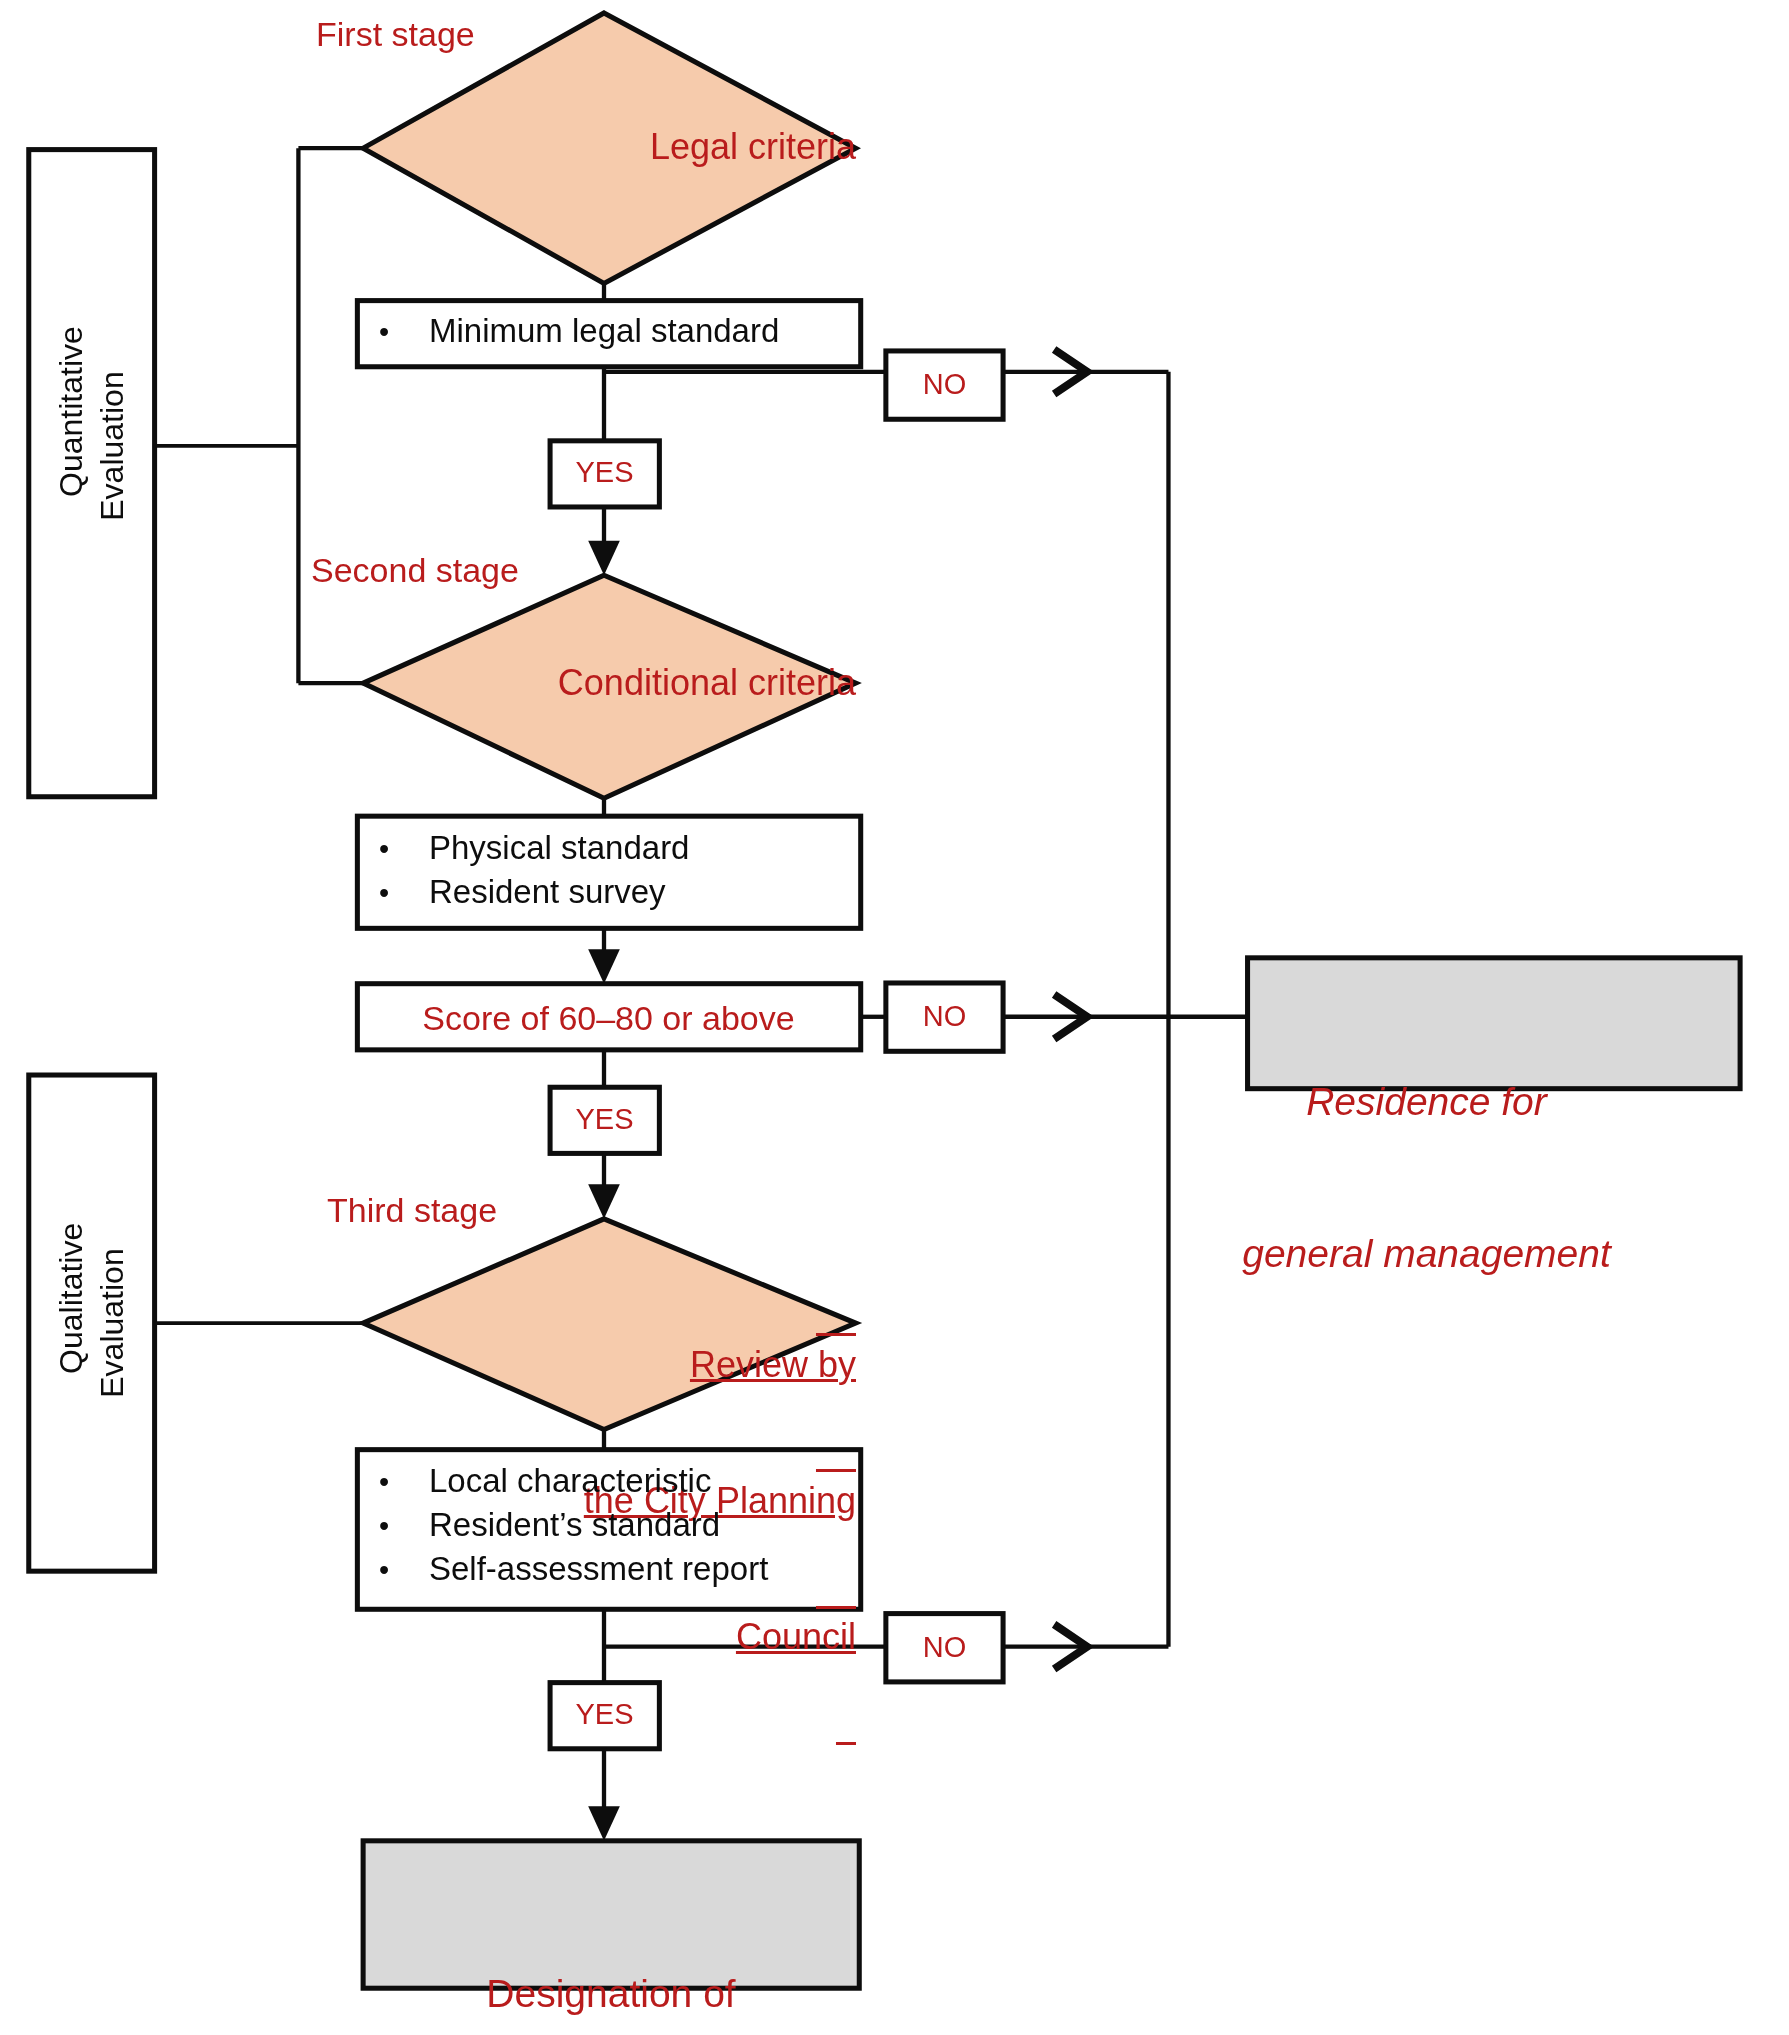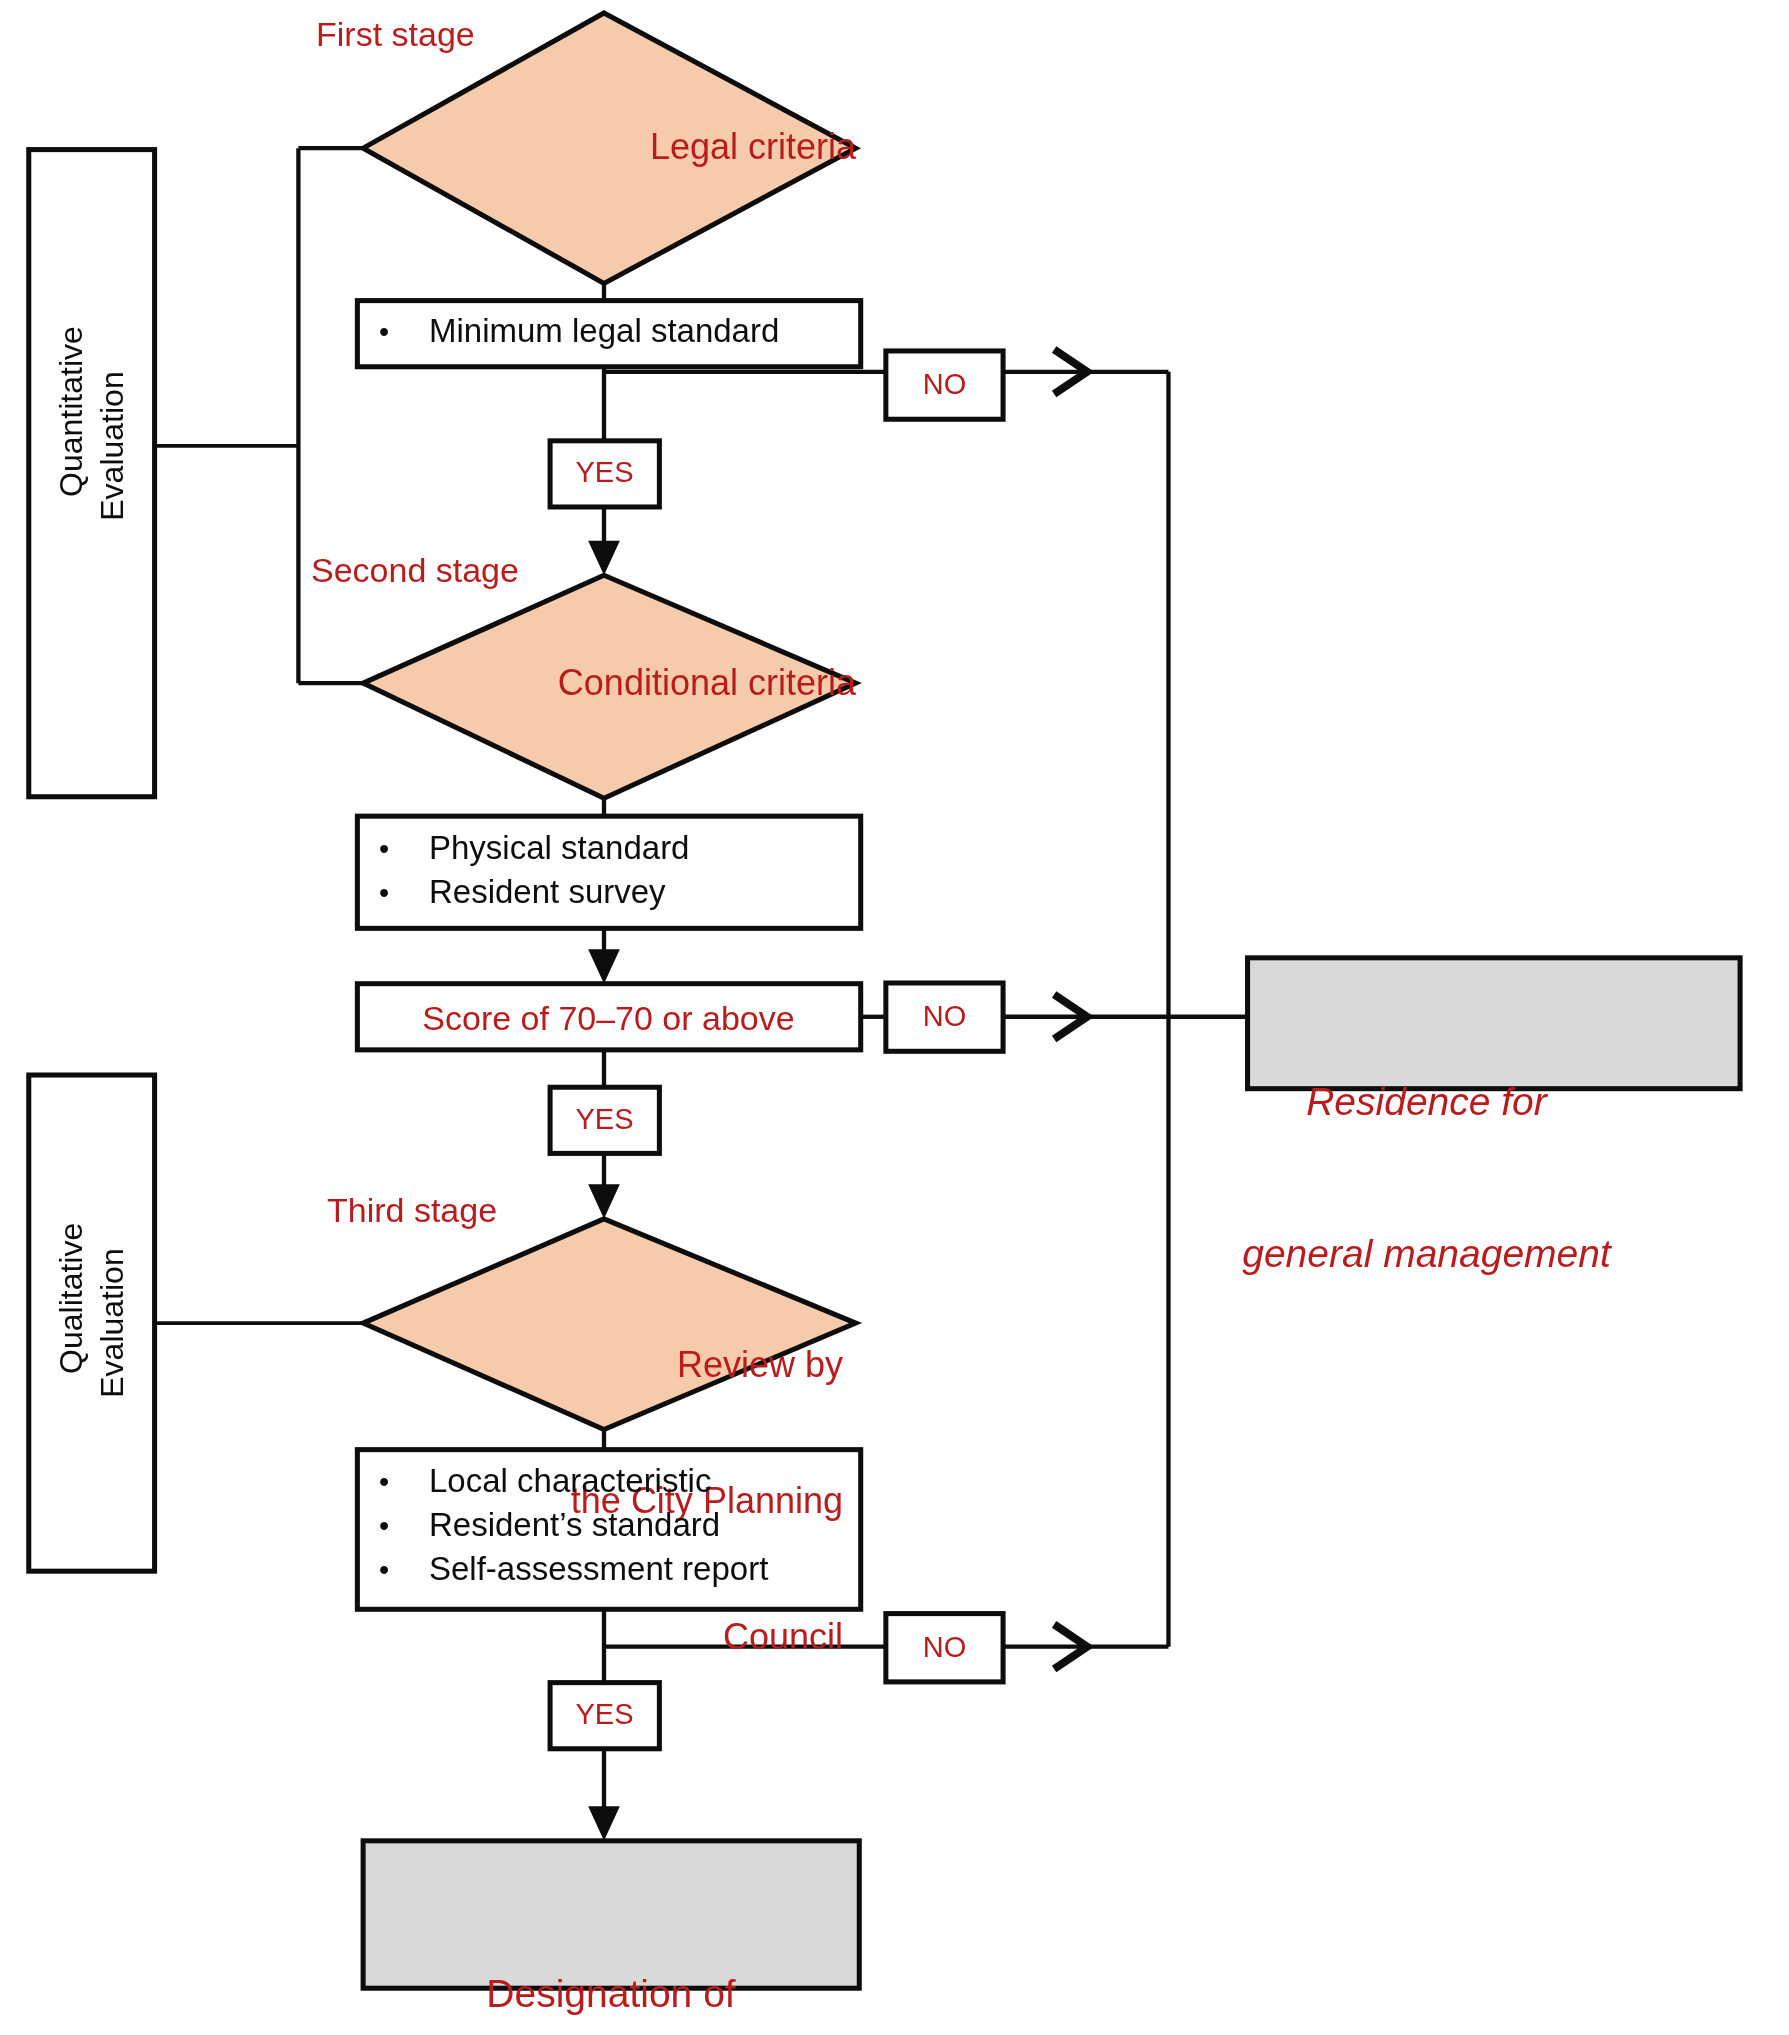--- a/index.html
+++ b/index.html
@@ -216,21 +216,21 @@
   </div>
 
   <div class="lbl lbl-stage" style="left: 316px; top: 14.4px;">First stage</div>
   <div class="lbl lbl-stage" style="left: 311px; top: 550px;">Second stage</div>
   <div class="lbl lbl-stage" style="left: 327px; top: 1190px;">Third stage</div>
 
   <div class="lbl lbl-diamond" style="left: 363px; top: 126px; width: 493px;">Legal criteria</div>
 
   <div class="lbl lbl-diamond" style="left: 363px; top: 662px; width: 493px;">Conditional criteria</div>
 
-  <div class="lbl lbl-diamond" style="left: 350px; top: 1251px; width: 493px; line-height: 1.26;">
+  <div class="lbl lbl-diamond" style="left: 363px; top: 1251px; width: 493px; line-height: 1.26; text-decoration: underline;">
     <div>Review by</div>
     <div>the City Planning</div>
     <div>Council</div>
   </div>
 
   <div class="bullet-list" style="left: 379px; top: 312px;">
     <div class="bullet-row">
       <span class="bullet-dot">•</span>
       <span class="bullet-text">Minimum legal standard</span>
     </div>
@@ -255,21 +255,21 @@
     <div class="bullet-row">
       <span class="bullet-dot">•</span>
       <span class="bullet-text">Resident’s standard</span>
     </div>
     <div class="bullet-row">
       <span class="bullet-dot">•</span>
       <span class="bullet-text">Self-assessment report</span>
     </div>
   </div>
 
-  <div class="lbl lbl-score" style="left: 357px; top: 998px; width: 503px;">Score of 70–70 or above</div>
+  <div class="lbl lbl-score" style="left: 357px; top: 998px; width: 503px;">Score of 60–80 or above</div>
 
   <div class="lbl lbl-yn" style="left: 550px; top: 455px; width: 109px;">YES</div>
   <div class="lbl lbl-yn" style="left: 550px; top: 1102px; width: 109px;">YES</div>
   <div class="lbl lbl-yn" style="left: 550px; top: 1697px; width: 109px;">YES</div>
 
   <div class="lbl lbl-yn" style="left: 886px; top: 367px; width: 117px;">NO</div>
   <div class="lbl lbl-yn" style="left: 886px; top: 999px; width: 117px;">NO</div>
   <div class="lbl lbl-yn" style="left: 886px; top: 1630px; width: 117px;">NO</div>
 
   <div class="lbl lbl-terminal" style="left: 1180px; top: 976px; width: 493px; font-style: italic;">

